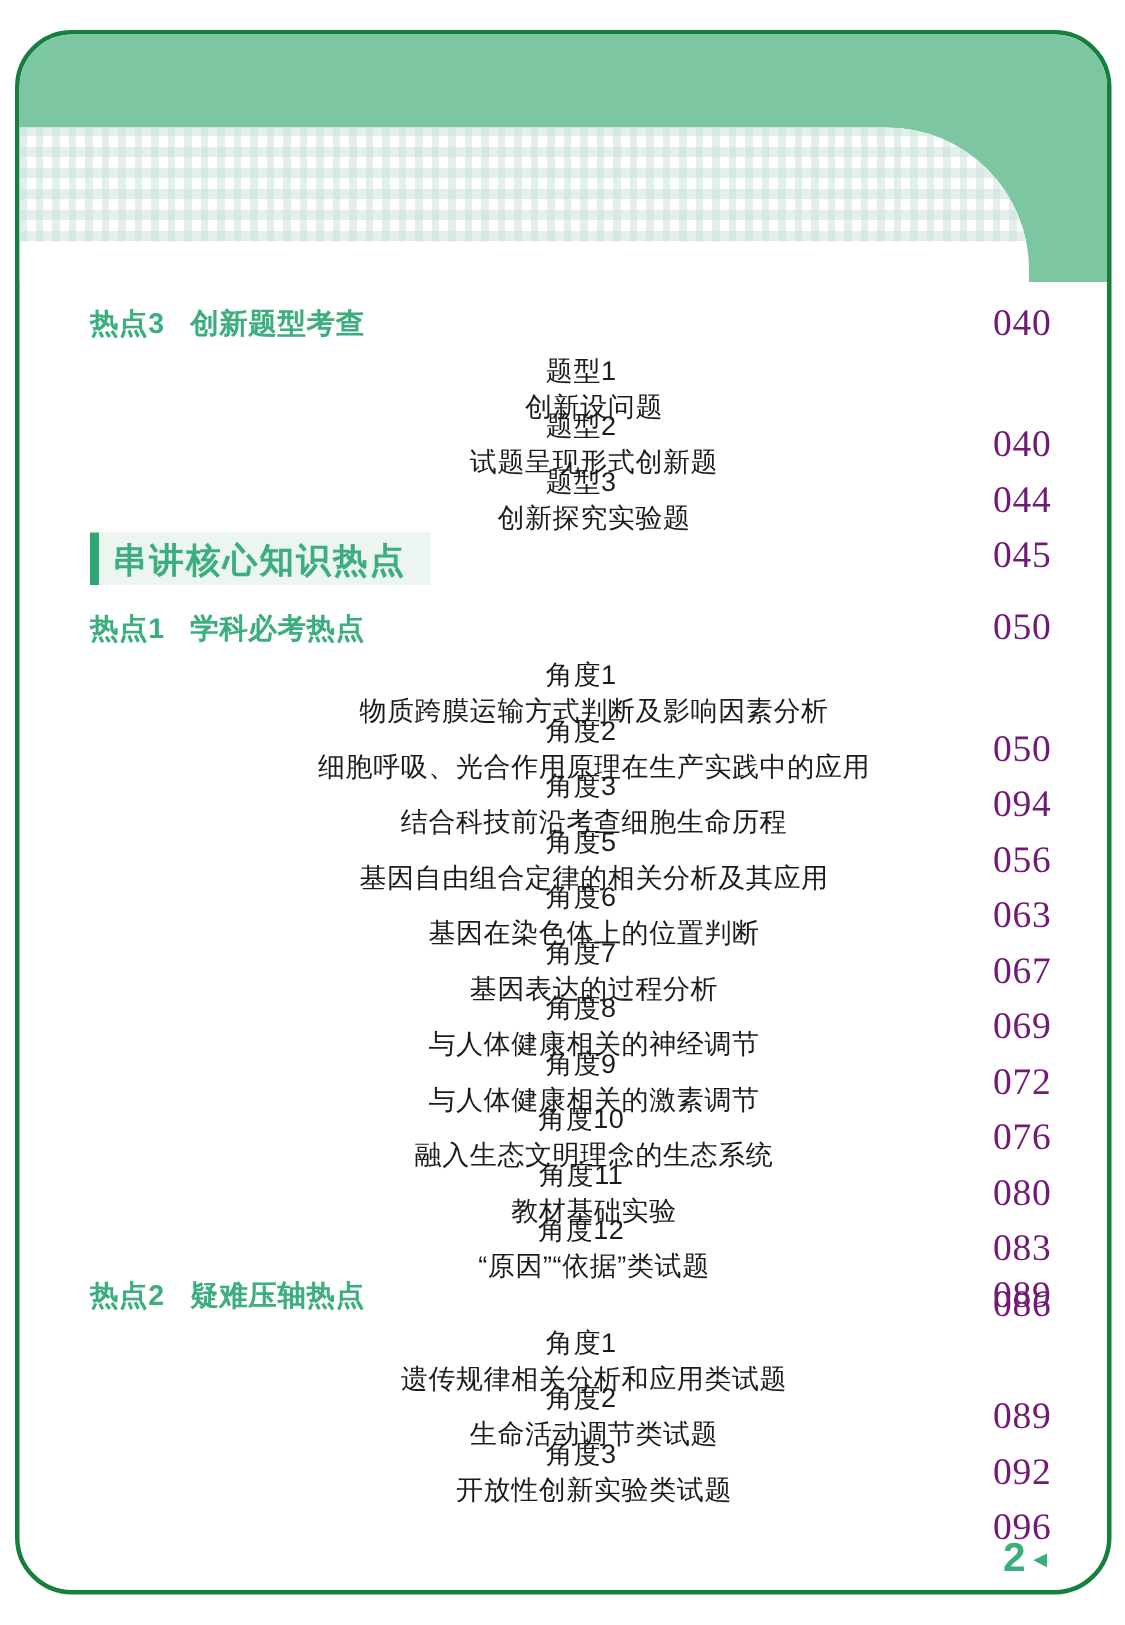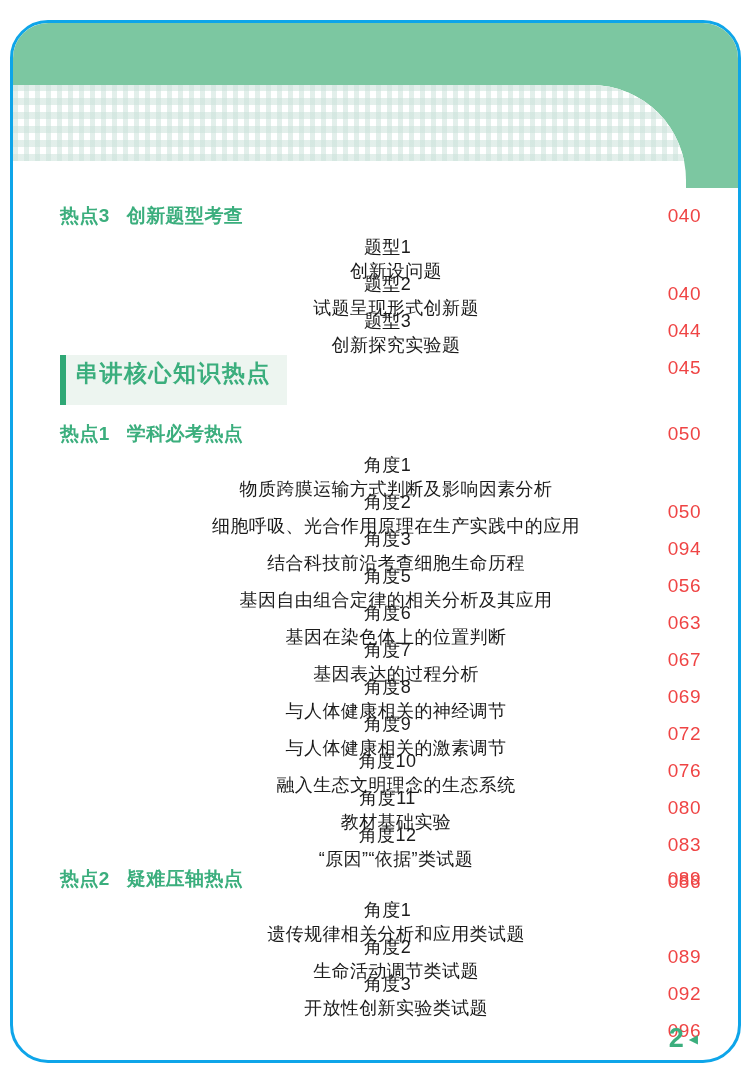--- a/index.html
+++ b/index.html
@@ -10,21 +10,21 @@
     font-family:"Liberation Sans", sans-serif;
     overflow:hidden;
   }
 
   
   .sheet {
     position:absolute;
     left:10px; top:20px;
     width:731px; height:1043px;
     box-sizing:border-box;
-    border:3px solid #0ea5e9;
+    border:3px solid #15803d;
     border-radius:38px;
     background:#ffffff;
     overflow:hidden;
   }
 
   
   .header-band {
     position:absolute;
     top:0; left:0; right:0;
     height:165px;
@@ -65,35 +65,35 @@
     height:37.5px;
     color:#3BAE7D;
     font-weight:700;
     font-size:19px;
   }
   .toc-row.sub { padding-left:31px;flex-direction:column; }
   .row-label { margin-right:17px; white-space:nowrap; }
   .row-title { white-space:nowrap; }
   .row-page {
     margin-left:auto;
-    font-family:Liberation Sans, sans-serif;
-    font-size:19px;
+    font-family:Liberation Serif, serif;
+    font-size:25px;
     font-weight:400;
-    color:#ef4444;
+    color:#701a75;
     letter-spacing:0.5px;
   }
 
   
   .section-banner {
     display:inline-flex;
     align-items:center;
     margin:9px 0 11px 0;
     background:#EDF5F0;
     border-left:6px solid #2FA876;
-    padding:3px 16px 16px 9px;
+    padding:3px 16px 1px 9px;
   }
   .section-title {
     font-size:23px;
     font-weight:700;
     color:#3BAE7D;
     letter-spacing:1.5px;
     white-space:nowrap;
   }
 
   

